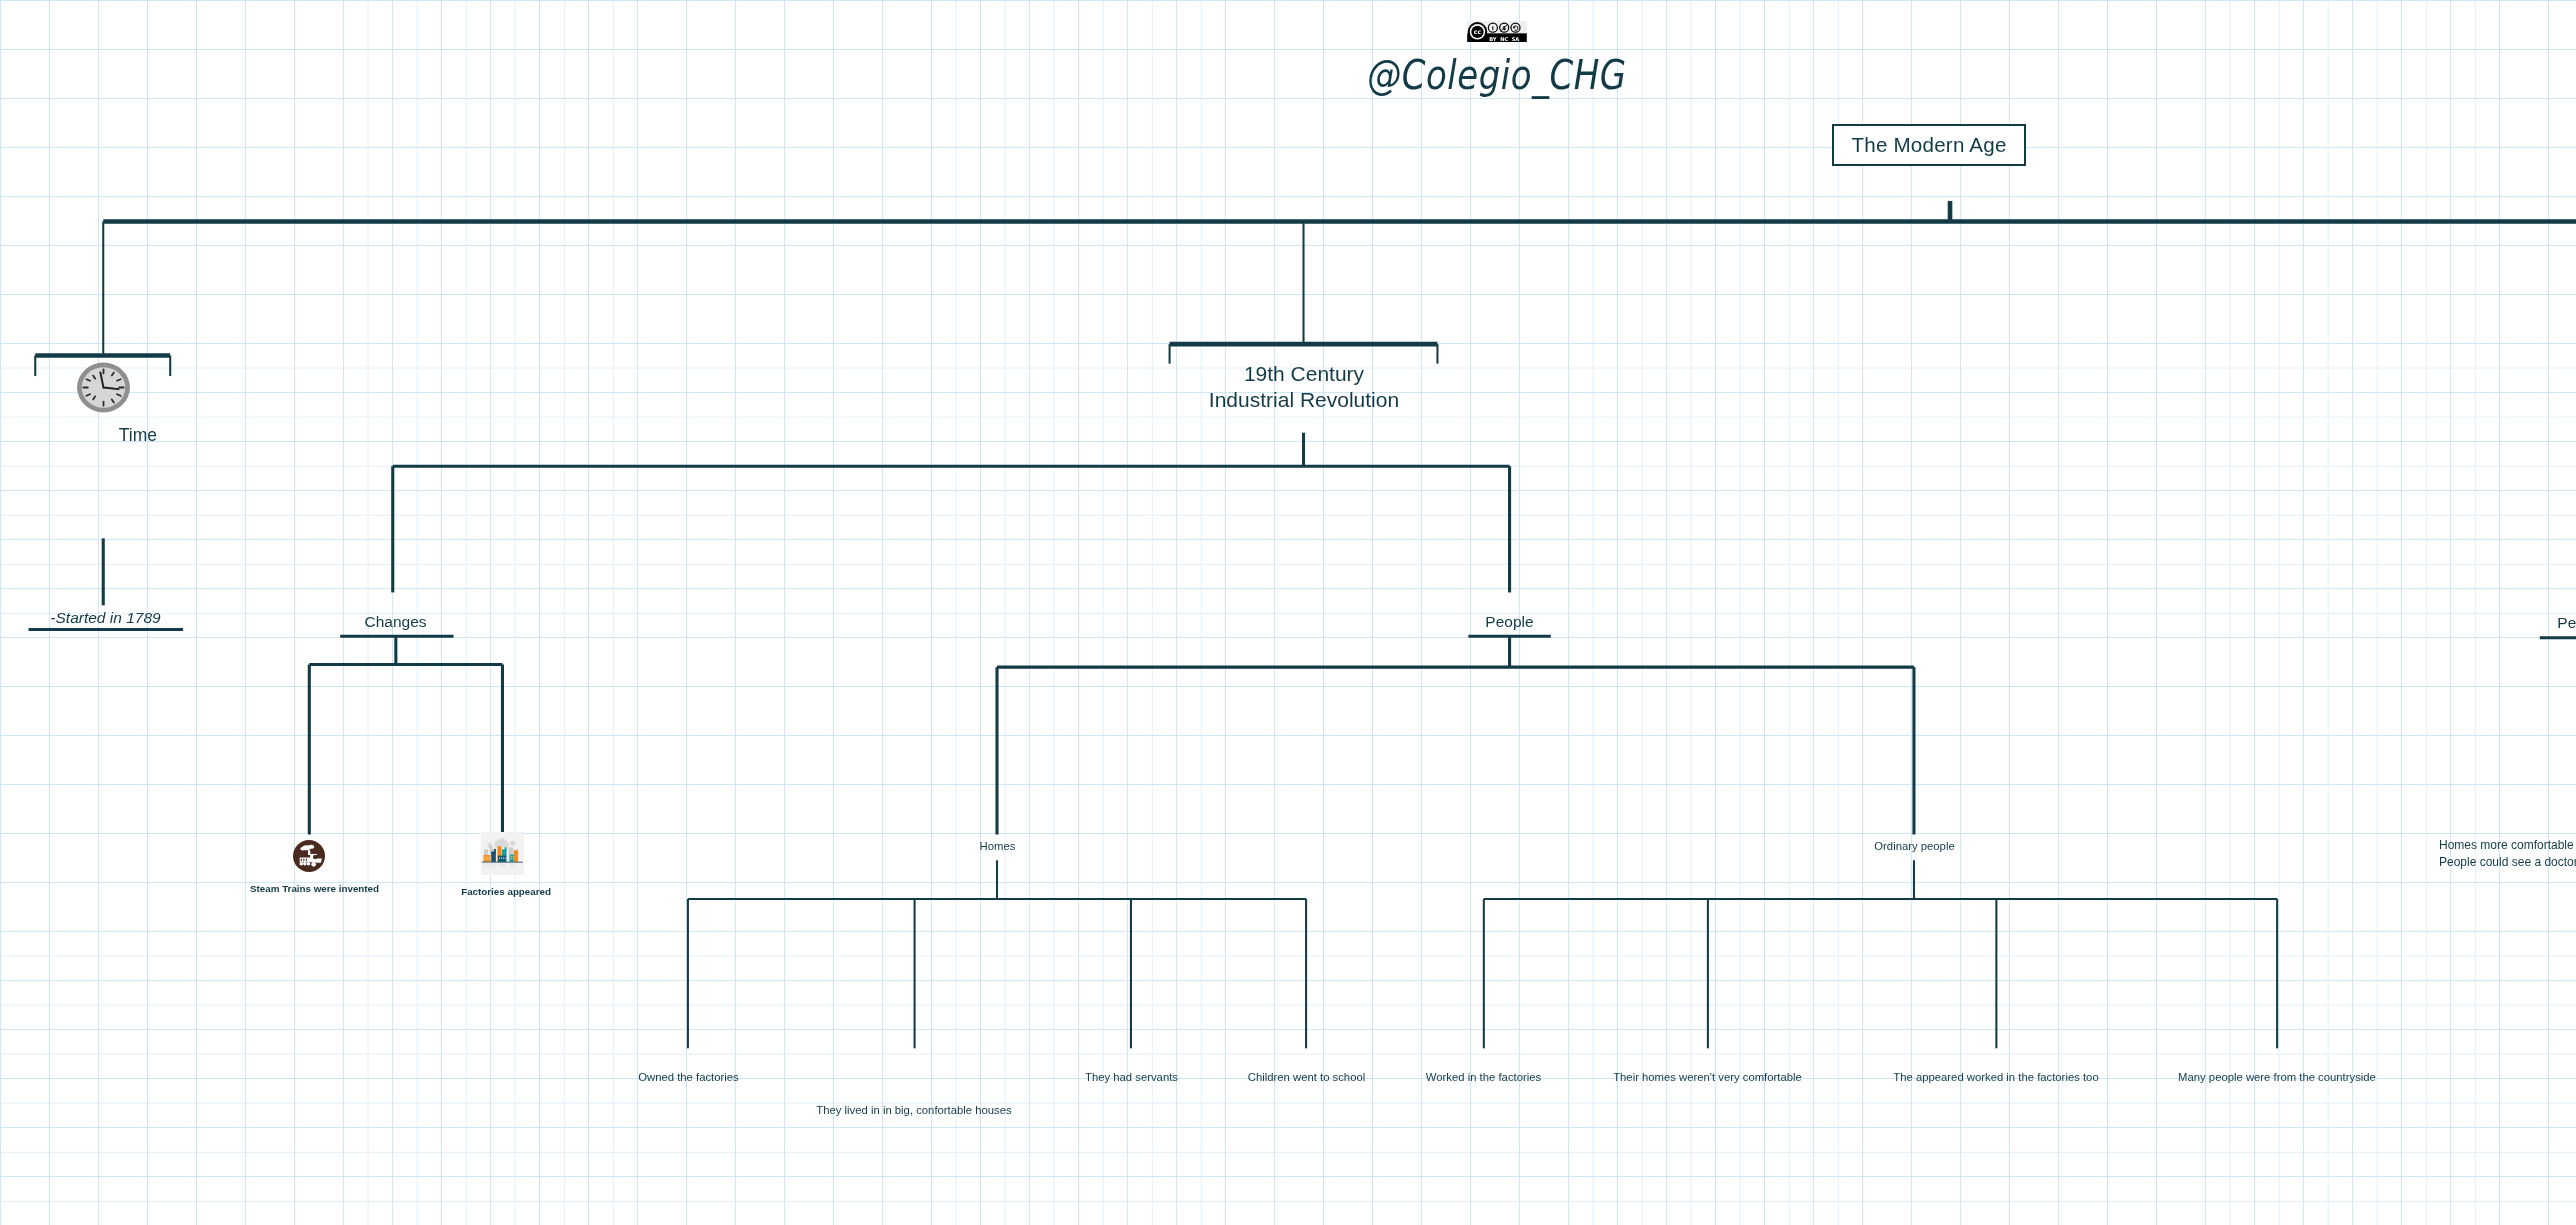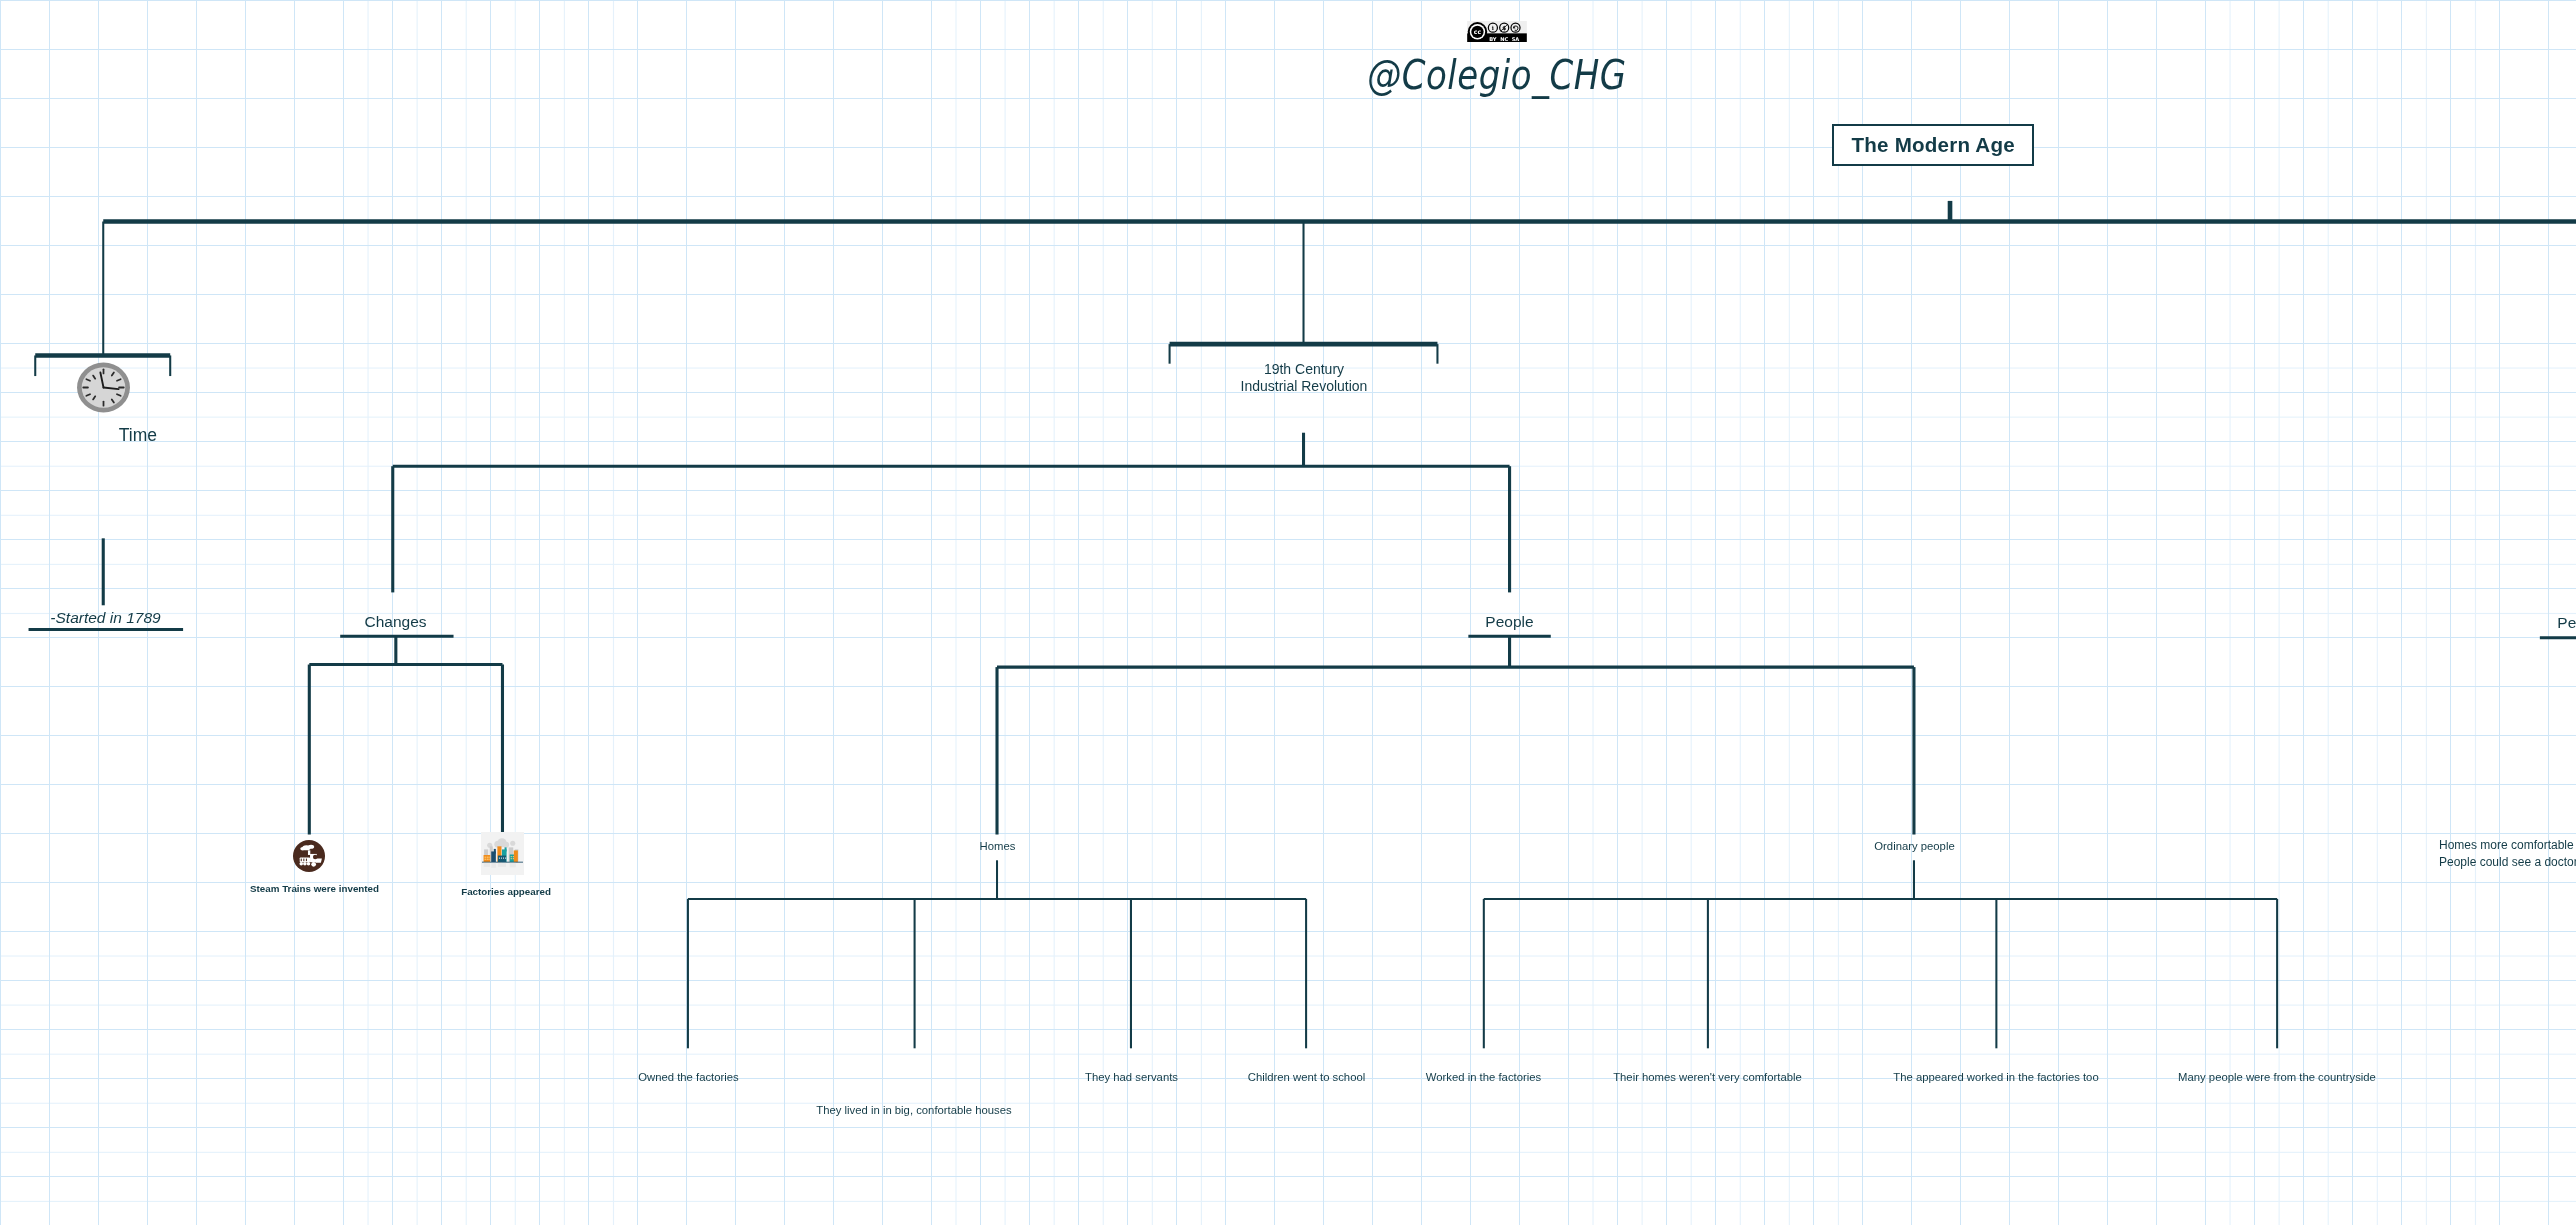--- a/index.html
+++ b/index.html
@@ -59,21 +59,21 @@
   }
 
   .root-box {
     border: 2.6px solid #133b47;
     background: #ffffff;
     padding: 7.2px 17.5px;
     font-size: 20.6px;
     letter-spacing: 0.2px;
   }
 
-  .t-century   { font-size: 14px; line-height: 1.22; }
+  .t-century   { font-size: 21px; line-height: 1.22; }
   .t-branch    { font-size: 15.5px; }
   .t-branch-lg { font-size: 17.5px; }
   .t-leaf      { font-size: 11.3px; }
   .t-note      { font-size: 12px; line-height: 1.45; text-align: left; }
   .t-caption-s { font-size: 9.8px; font-weight: bold; }
 
   
   #credit-block {
     position: absolute;
     left: 1332px;
@@ -222,21 +222,21 @@
         <circle cx="94" cy="13" r="7.6" fill="#efefef"></circle>
       <path d="M90 14 a4.4 4.4 0 1 1 2.4 3.9" fill="none" stroke="#000" stroke-width="1.8"></path>
       <path d="M90 10 l0 4.6 l4.2 -0.4 z" fill="#000"></path>
       <text x="50" y="38" font-size="10" font-weight="bold" fill="#fff" text-anchor="middle" font-family="DejaVu Sans, sans-serif">BY</text>
       <text x="72" y="38" font-size="10" font-weight="bold" fill="#fff" text-anchor="middle" font-family="DejaVu Sans, sans-serif">NC</text>
       <text x="94" y="38" font-size="10" font-weight="bold" fill="#fff" text-anchor="middle" font-family="DejaVu Sans, sans-serif">SA</text>
     </svg>
     <div class="handle">@Colegio_CHG</div>
   </div>
 
-  <div class="node root-box" style="left:1832px; top:124px;font-weight:bold;">The Modern Age</div>
+  <div class="node root-box" style="left:1832px; top:124px;">The Modern Age</div>
 
   <div class="node" style="left:49px; top:361px; width:108px;">
     <svg class="tile tile-clock" viewBox="0 0 106 102">
       <ellipse cx="53" cy="51" rx="51" ry="48" fill="#8f8f8f"></ellipse>
       <ellipse cx="53" cy="51" rx="42" ry="39" fill="#d6d6d6"></ellipse>
       <g stroke="#2b2b2b" stroke-width="3.4" stroke-linecap="round">
         <line x1="53" y1="16" x2="53" y2="24"></line>
           <line x1="53" y1="78" x2="53" y2="86"></line>
         <line x1="14" y1="51" x2="23" y2="51"></line>
           <line x1="83" y1="51" x2="92" y2="51"></line>

